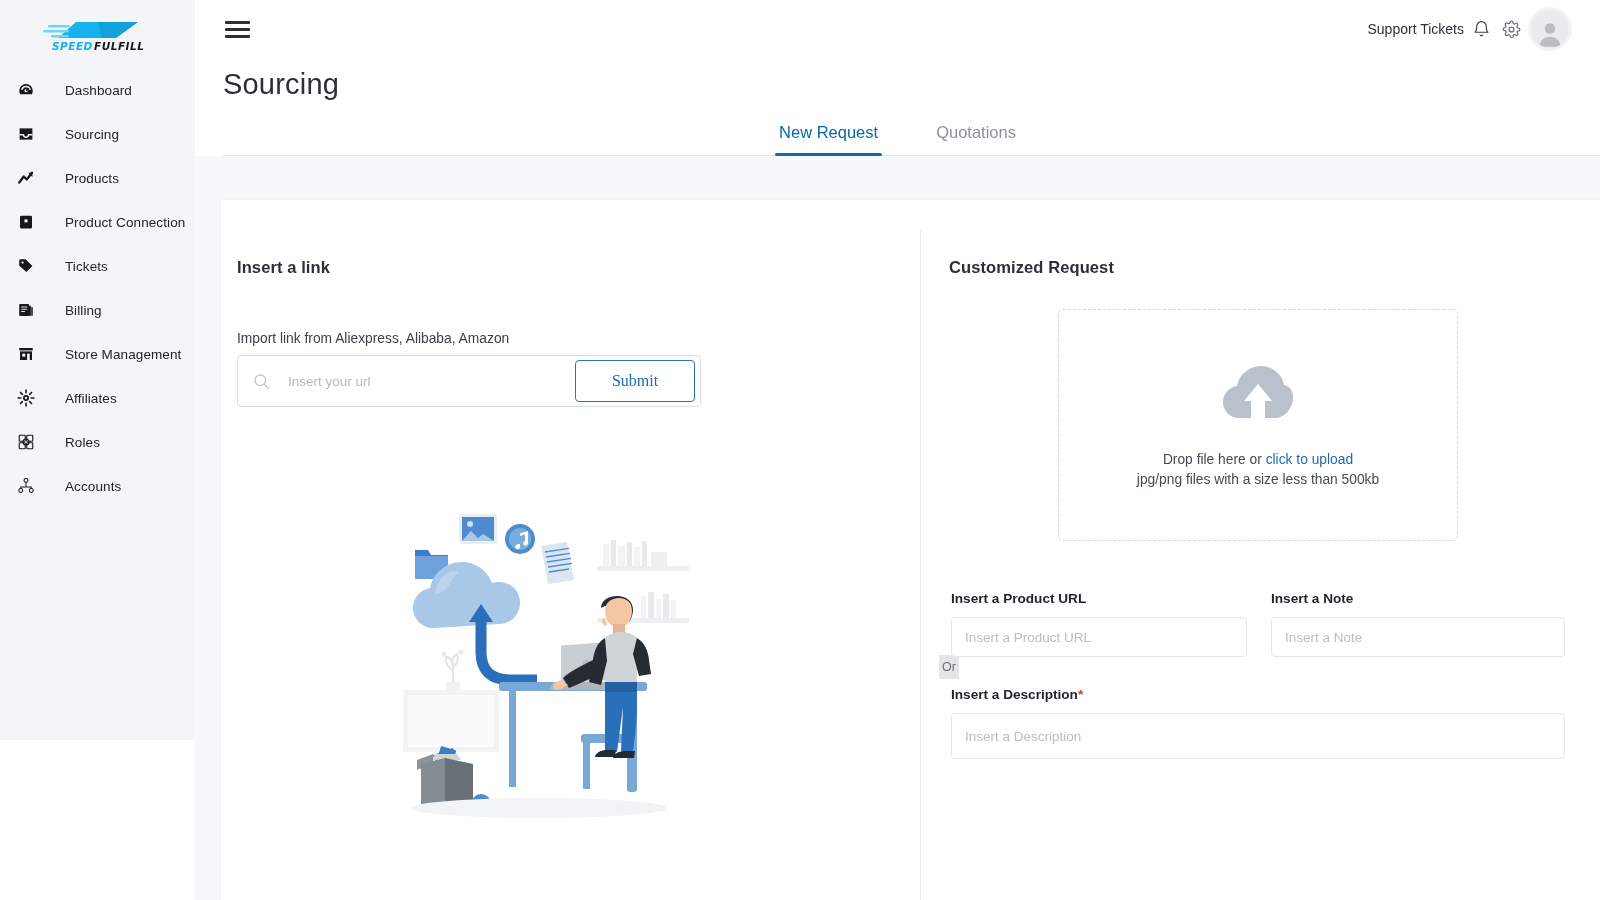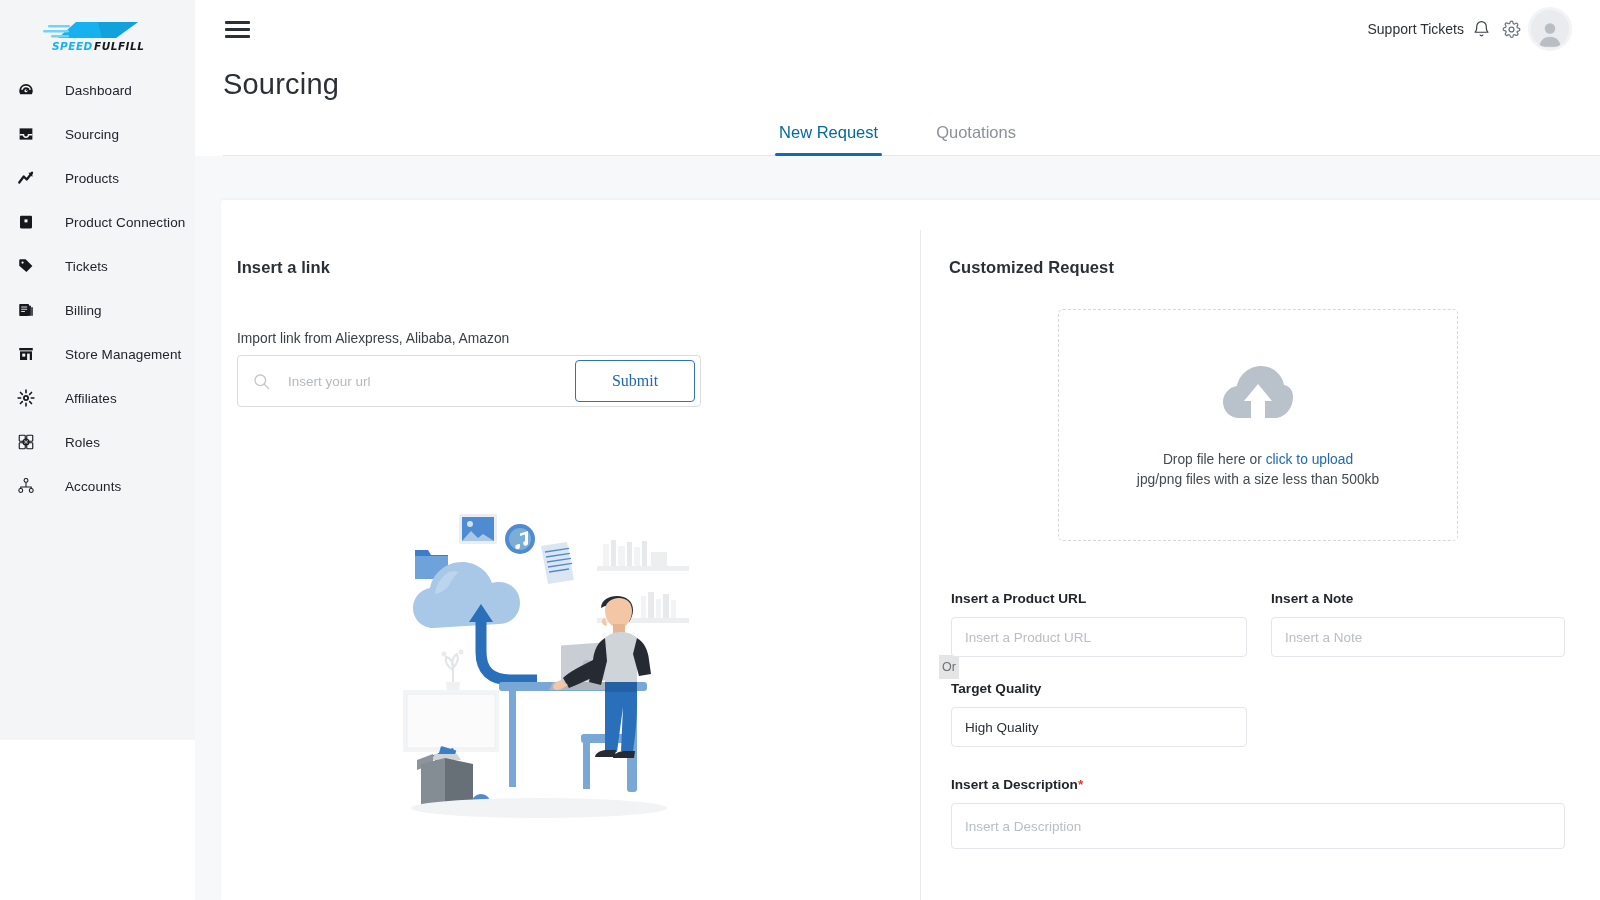--- a/index.html
+++ b/index.html
@@ -589,24 +589,20 @@
           <div class="field url-field">
             <label class="flabel">Insert a Product URL</label>
             <input class="finput wide" type="text" placeholder="Insert a Product URL" style="">
           </div>
 
           <div class="field">
             <label class="flabel">Insert a Note</label>
             <input class="finput" type="text" placeholder="Insert a Note" style="">
           </div>
 
-          <div class="field url-field">
-            <label class="flabel">Target Quality</label>
-            <input class="finput wide" type="text" value="High Quality" style="">
-          </div>
 
           <div class="desc-wrap">
             <label class="flabel"><span>Insert a Description</span><span class="req">*</span></label>
             <input class="desc-input" type="text" placeholder="Insert a Description" style="">
           </div>
 
         </div>
       </div>
 
     </div>

